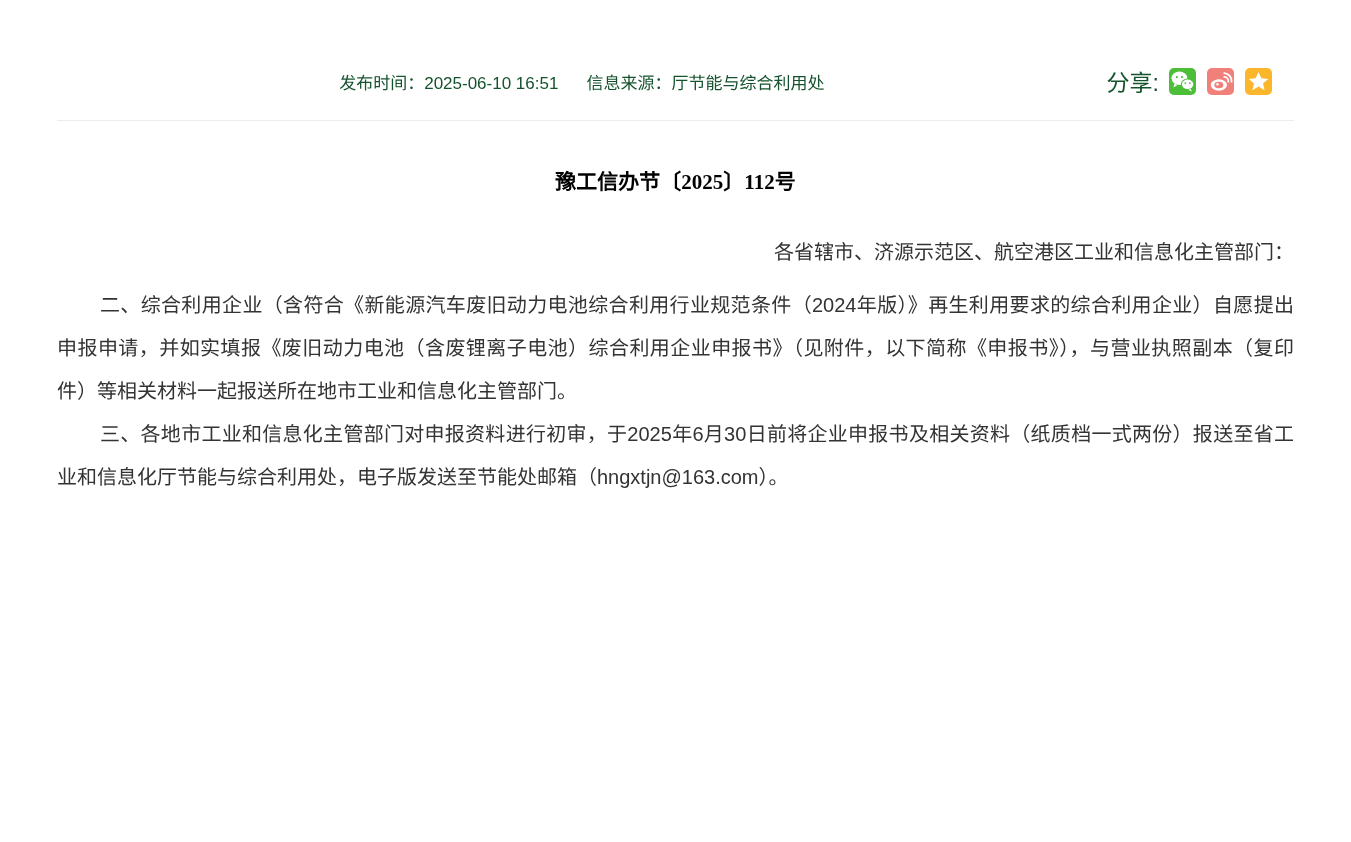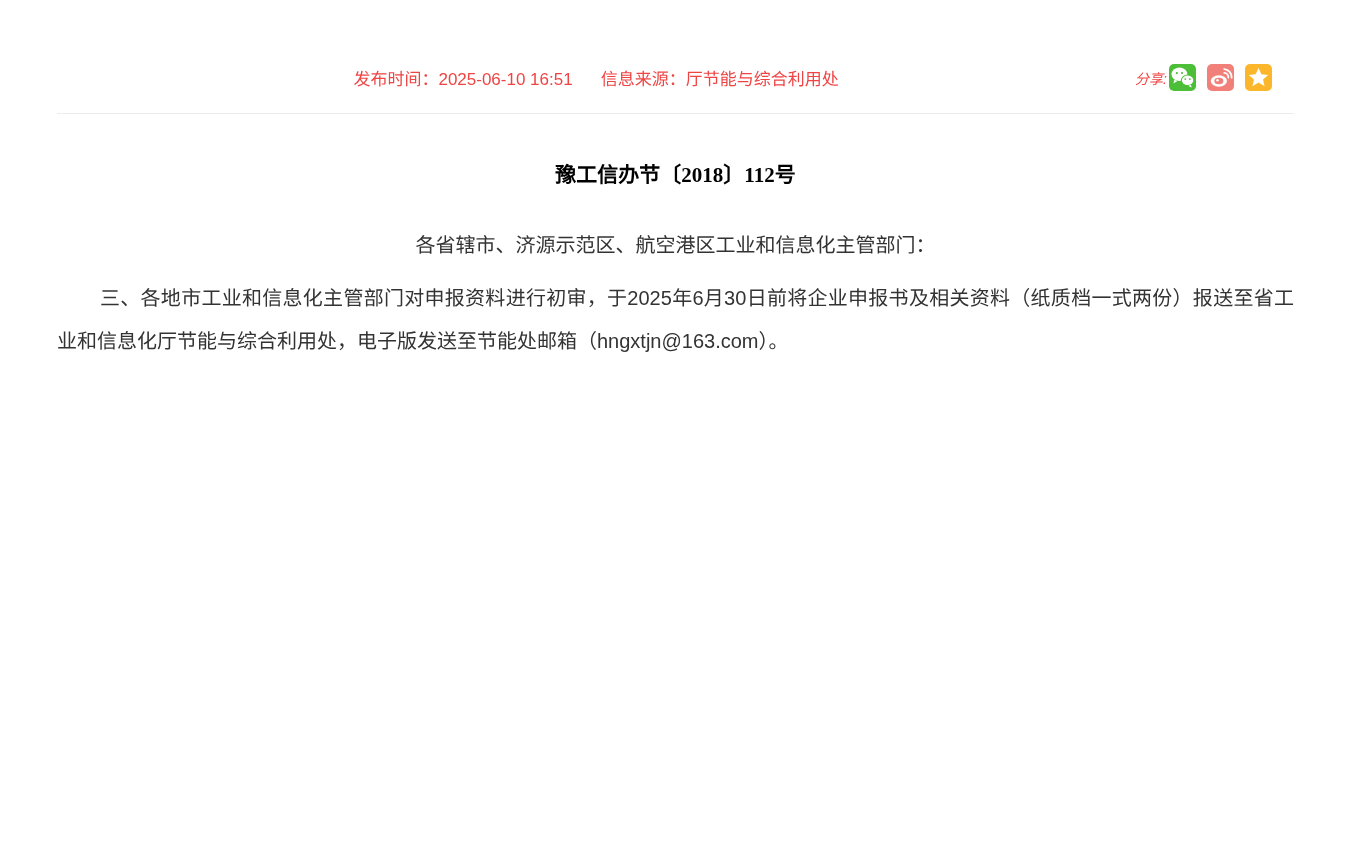--- a/index.html
+++ b/index.html
@@ -27,36 +27,36 @@
   }
   .title-line { display: block; }
 
   
   .meta-row {
     margin-top: 40px;
     padding-bottom: 22px;
     border-bottom: 1px solid #ececec;
     display: flex;
     align-items: center;
-    color: #ef4444;
+    color: #14532d;
     font-size: 17px;
   }
   .meta-center {
     flex: 1 1 auto;
     text-align: center;
     white-space: nowrap;
   }
   .meta-gap { margin-left: 28px; }
   .share {
     flex: 0 0 auto;
     display: flex;
     align-items: center;
     padding-right: 22px;
   }
-  .share-label { margin-right: 2px; font-size: 14px; font-style: italic; }
+  .share-label { margin-right: 10px; font-size: 23px; }
   .icon-btn {
     width: 27px;
     height: 27px;
     border-radius: 5px;
     margin-left: 11px;
     display: inline-flex;
     align-items: center;
     justify-content: center;
     cursor: pointer;
   }
@@ -78,21 +78,21 @@
 
   
   .body-text {
     margin-top: 36px;
     font-size: 20px;
     line-height: 43px;
     color: #333333;
     text-align: justify;
   }
   .body-text p { margin: 0; }
-  .body-text p.salutation { margin-bottom: 10px; text-align: center; }
+  .body-text p.salutation { margin-bottom: 10px; text-align: right; }
   .body-text p.indent { text-indent: 2.15em; }
 </style>
 </head>
 <body>
 
 <div class="page">
   <div class="container">
 
 
     <div class="meta-row">
@@ -123,21 +123,22 @@
           </svg>
         </a>
         <a class="icon-btn icon-qzone" title="">
           <svg viewBox="0 0 28 28">
             <polygon points="14,4.2 17,10.7 24.1,11.3 18.7,16 20.3,23 14,19.3 7.7,23 9.3,16 3.9,11.3 11,10.7" fill="#ffffff"></polygon>
           </svg>
         </a>
       </div>
     </div>
 
-    <div class="doc-number">豫工信办节〔2018〕112号</div>
+    <div class="doc-number">豫工信办节〔2025〕112号</div>
 
     <div class="body-text">
       <p class="salutation">各省辖市、济源示范区、航空港区工业和信息化主管部门：</p>
+      <p class="indent">二、综合利用企业（含符合《新能源汽车废旧动力电池综合利用行业规范条件（2024年版）》再生利用要求的综合利用企业）自愿提出申报申请，并如实填报《废旧动力电池（含废锂离子电池）综合利用企业申报书》（见附件，以下简称《申报书》），与营业执照副本（复印件）等相关材料一起报送所在地市工业和信息化主管部门。</p>
       <p class="indent">三、各地市工业和信息化主管部门对申报资料进行初审，于2025年6月30日前将企业申报书及相关资料（纸质档一式两份）报送至省工业和信息化厅节能与综合利用处，电子版发送至节能处邮箱（hngxtjn@163.com）。</p>
     </div>
 
   </div>
 </div>
 
 </body></html>

